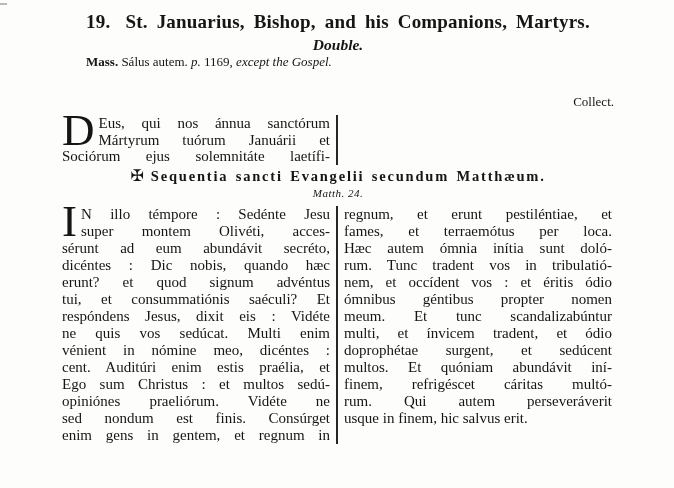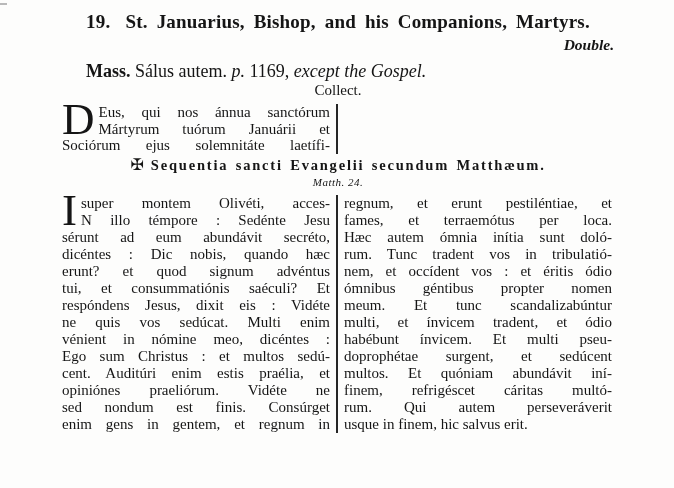--- a/index.html
+++ b/index.html
@@ -22,39 +22,39 @@
     text-align:center;
     font-weight:bold;
     font-size:19px;
     word-spacing:4px;
     letter-spacing:0.2px;
     white-space:nowrap;
   }
   .title-number { margin-right:15px; }
 
   .rank-line {
-    text-align:right;
+    text-align:center;
     font-weight:bold;
     font-style:italic;
     font-size:15.5px;
     margin-top:3px;
   }
 
   .mass-line {
-    font-size:18px;
-    margin-top:7px;
+    font-size:13px;
+    margin-top:0;
     padding-left:24px;
   }
   .mass-label { font-weight:bold; }
   .it { font-style:italic; }
 
   .section-heading {
-    text-align:center;
-    font-size:15px;
-    margin-top:0;
+    text-align:right;
+    font-size:13px;
+    margin-top:24px;
   }
 
   .cols { display:flex; margin-top:5px; }
   .col {
     width:268px;
     font-size:15px;
     line-height:16.6px;
   }
   .col.gospel-col { line-height:17px; }
   .divider {
@@ -134,48 +134,47 @@
     <div class="gospel-heading">
       <span class="cross">✠</span><span>Sequentia sancti Evangelii secundum Matthæum.</span>
     </div>
 
     <div class="gospel-ref">Matth. 24.</div>
 
     <div class="cols gospel-cols">
       <div class="col gospel-col">
         <span class="dropcap">I</span>
         <div>
+            <div class="tline">N illo témpore : Sedénte Jesu</div>
             <div class="tline">super montem Olivéti, acces-</div>
-            <div class="tline">N illo témpore : Sedénte Jesu</div>
             <div class="tline">sérunt ad eum abundávit secréto,</div>
             <div class="tline">dicéntes : Dic nobis, quando hæc</div>
             <div class="tline">erunt? et quod signum advéntus</div>
             <div class="tline">tui, et consummatiónis saéculi? Et</div>
             <div class="tline">respóndens Jesus, dixit eis : Vidéte</div>
             <div class="tline">ne quis vos sedúcat. Multi enim</div>
             <div class="tline">vénient in nómine meo, dicéntes :</div>
+            <div class="tline">cent. Auditúri enim estis praélia, et</div>
             <div class="tline">Ego sum Christus : et multos sedú-</div>
-            <div class="tline">cent. Auditúri enim estis praélia, et</div>
             <div class="tline">opiniónes praeliórum. Vidéte ne</div>
             <div class="tline">sed nondum est finis. Consúrget</div>
             <div class="tline">enim gens in gentem, et regnum in</div>
           </div>
       </div>
       <div class="divider"></div>
       <div class="col gospel-col para-end">
         <div>
             <div class="tline">regnum, et erunt pestiléntiae, et</div>
             <div class="tline">fames, et terraemótus per loca.</div>
             <div class="tline">Hæc autem ómnia inítia sunt doló-</div>
             <div class="tline">rum. Tunc tradent vos in tribulatió-</div>
             <div class="tline">nem, et occídent vos : et éritis ódio</div>
             <div class="tline">ómnibus géntibus propter nomen</div>
             <div class="tline">meum. Et tunc scandalizabúntur</div>
             <div class="tline">multi, et ínvicem tradent, et ódio</div>
-            <div class="tline">habébunt ínvicem. Et multi pseu-</div>
             <div class="tline">doprophétae surgent, et sedúcent</div>
             <div class="tline">multos. Et quóniam abundávit iní-</div>
             <div class="tline">finem, refrigéscet cáritas multó-</div>
             <div class="tline">rum. Qui autem perseveráverit</div>
             <div class="tline">usque in finem, hic salvus erit.</div>
           </div>
       </div>
     </div>
 
   </div>

